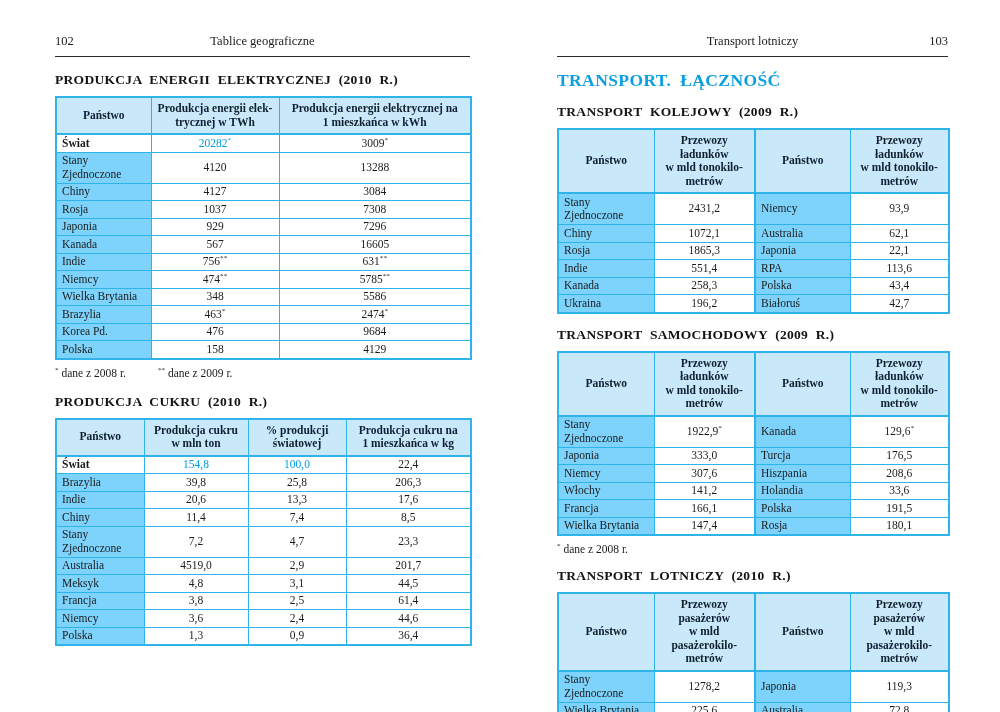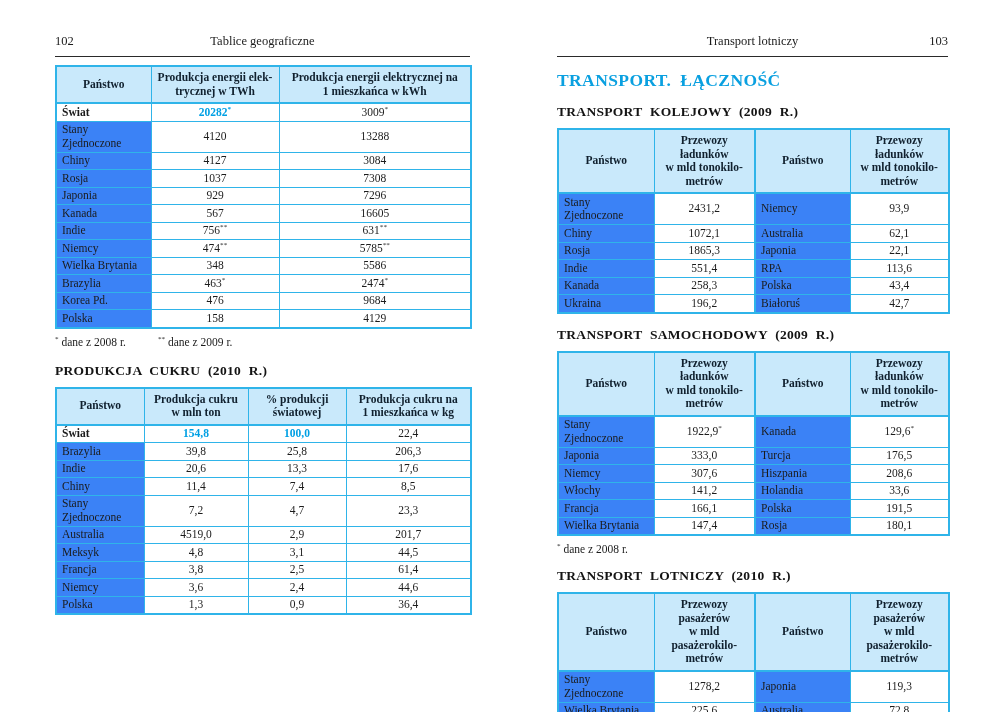--- a/index.html
+++ b/index.html
@@ -35,45 +35,46 @@
     border-collapse:collapse;width:100%;margin-top:8px;
     font-size:11.5px;table-layout:fixed;
     border:2px solid #2fb4e9;
   }
   th,td{border:1px solid #2fb4e9;line-height:13.5px;}
   th{
     background:#c9e9fb;font-weight:bold;text-align:center;vertical-align:middle;
     padding:4px 3px;white-space:pre-line;border-bottom-width:2px;color:#10202e;
   }
   td{padding:1.5px 4px;}
-  td.country{background:#3b82f6;text-align:left;padding-left:5px;}
+  td.country{background:#7dd3fc;text-align:left;padding-left:5px;}
   td.value{background:#ffffff;text-align:center;}
   tr.world td{background:#ffffff;}
   tr.world td.country{font-weight:bold;}
-  td.blue{color:#00a0e4;font-weight:bold;}
+  td.blue{color:#00a0e4;font-weight:normal;}
   table.split th:nth-child(3),table.split td:nth-child(3){border-left-width:2px;}
   sup{font-size:0.62em;vertical-align:super;line-height:0;}
 
   .footnotes{display:flex;gap:32px;font-size:11.5px;margin-top:7px;}
 
   
   .t-energy col.c1{width:95px;}  .t-energy col.c2{width:128px;} .t-energy col.c3{width:192px;}
   .t-sugar col.c1{width:88px;}   .t-sugar col.c2{width:104px;}  .t-sugar col.c3{width:98px;}  .t-sugar col.c4{width:125px;}
   .t-half col.c1{width:96px;}    .t-half col.c2{width:101px;}   .t-half col.c3{width:95px;}   .t-half col.c4{width:99px;}
 </style>
 </head>
 <body>
 
 <div class="page page-left">
   <div class="running-header">
     <span class="pagenum">102</span>
     <span class="rh-title">Tablice geograficzne</span>
     <span class="pagenum"></span>
   </div>
 
+  <h2 class="table-title">PRODUKCJA ENERGII ELEKTRYCZNEJ (2010 R.)</h2>
   <table class="t-energy">
     <colgroup>
         <col class="c1">
         <col class="c2">
         <col class="c3">
       </colgroup>
   <thead>
         <tr>
           <th>Państwo</th>
           <th>Produkcja energii elek-

